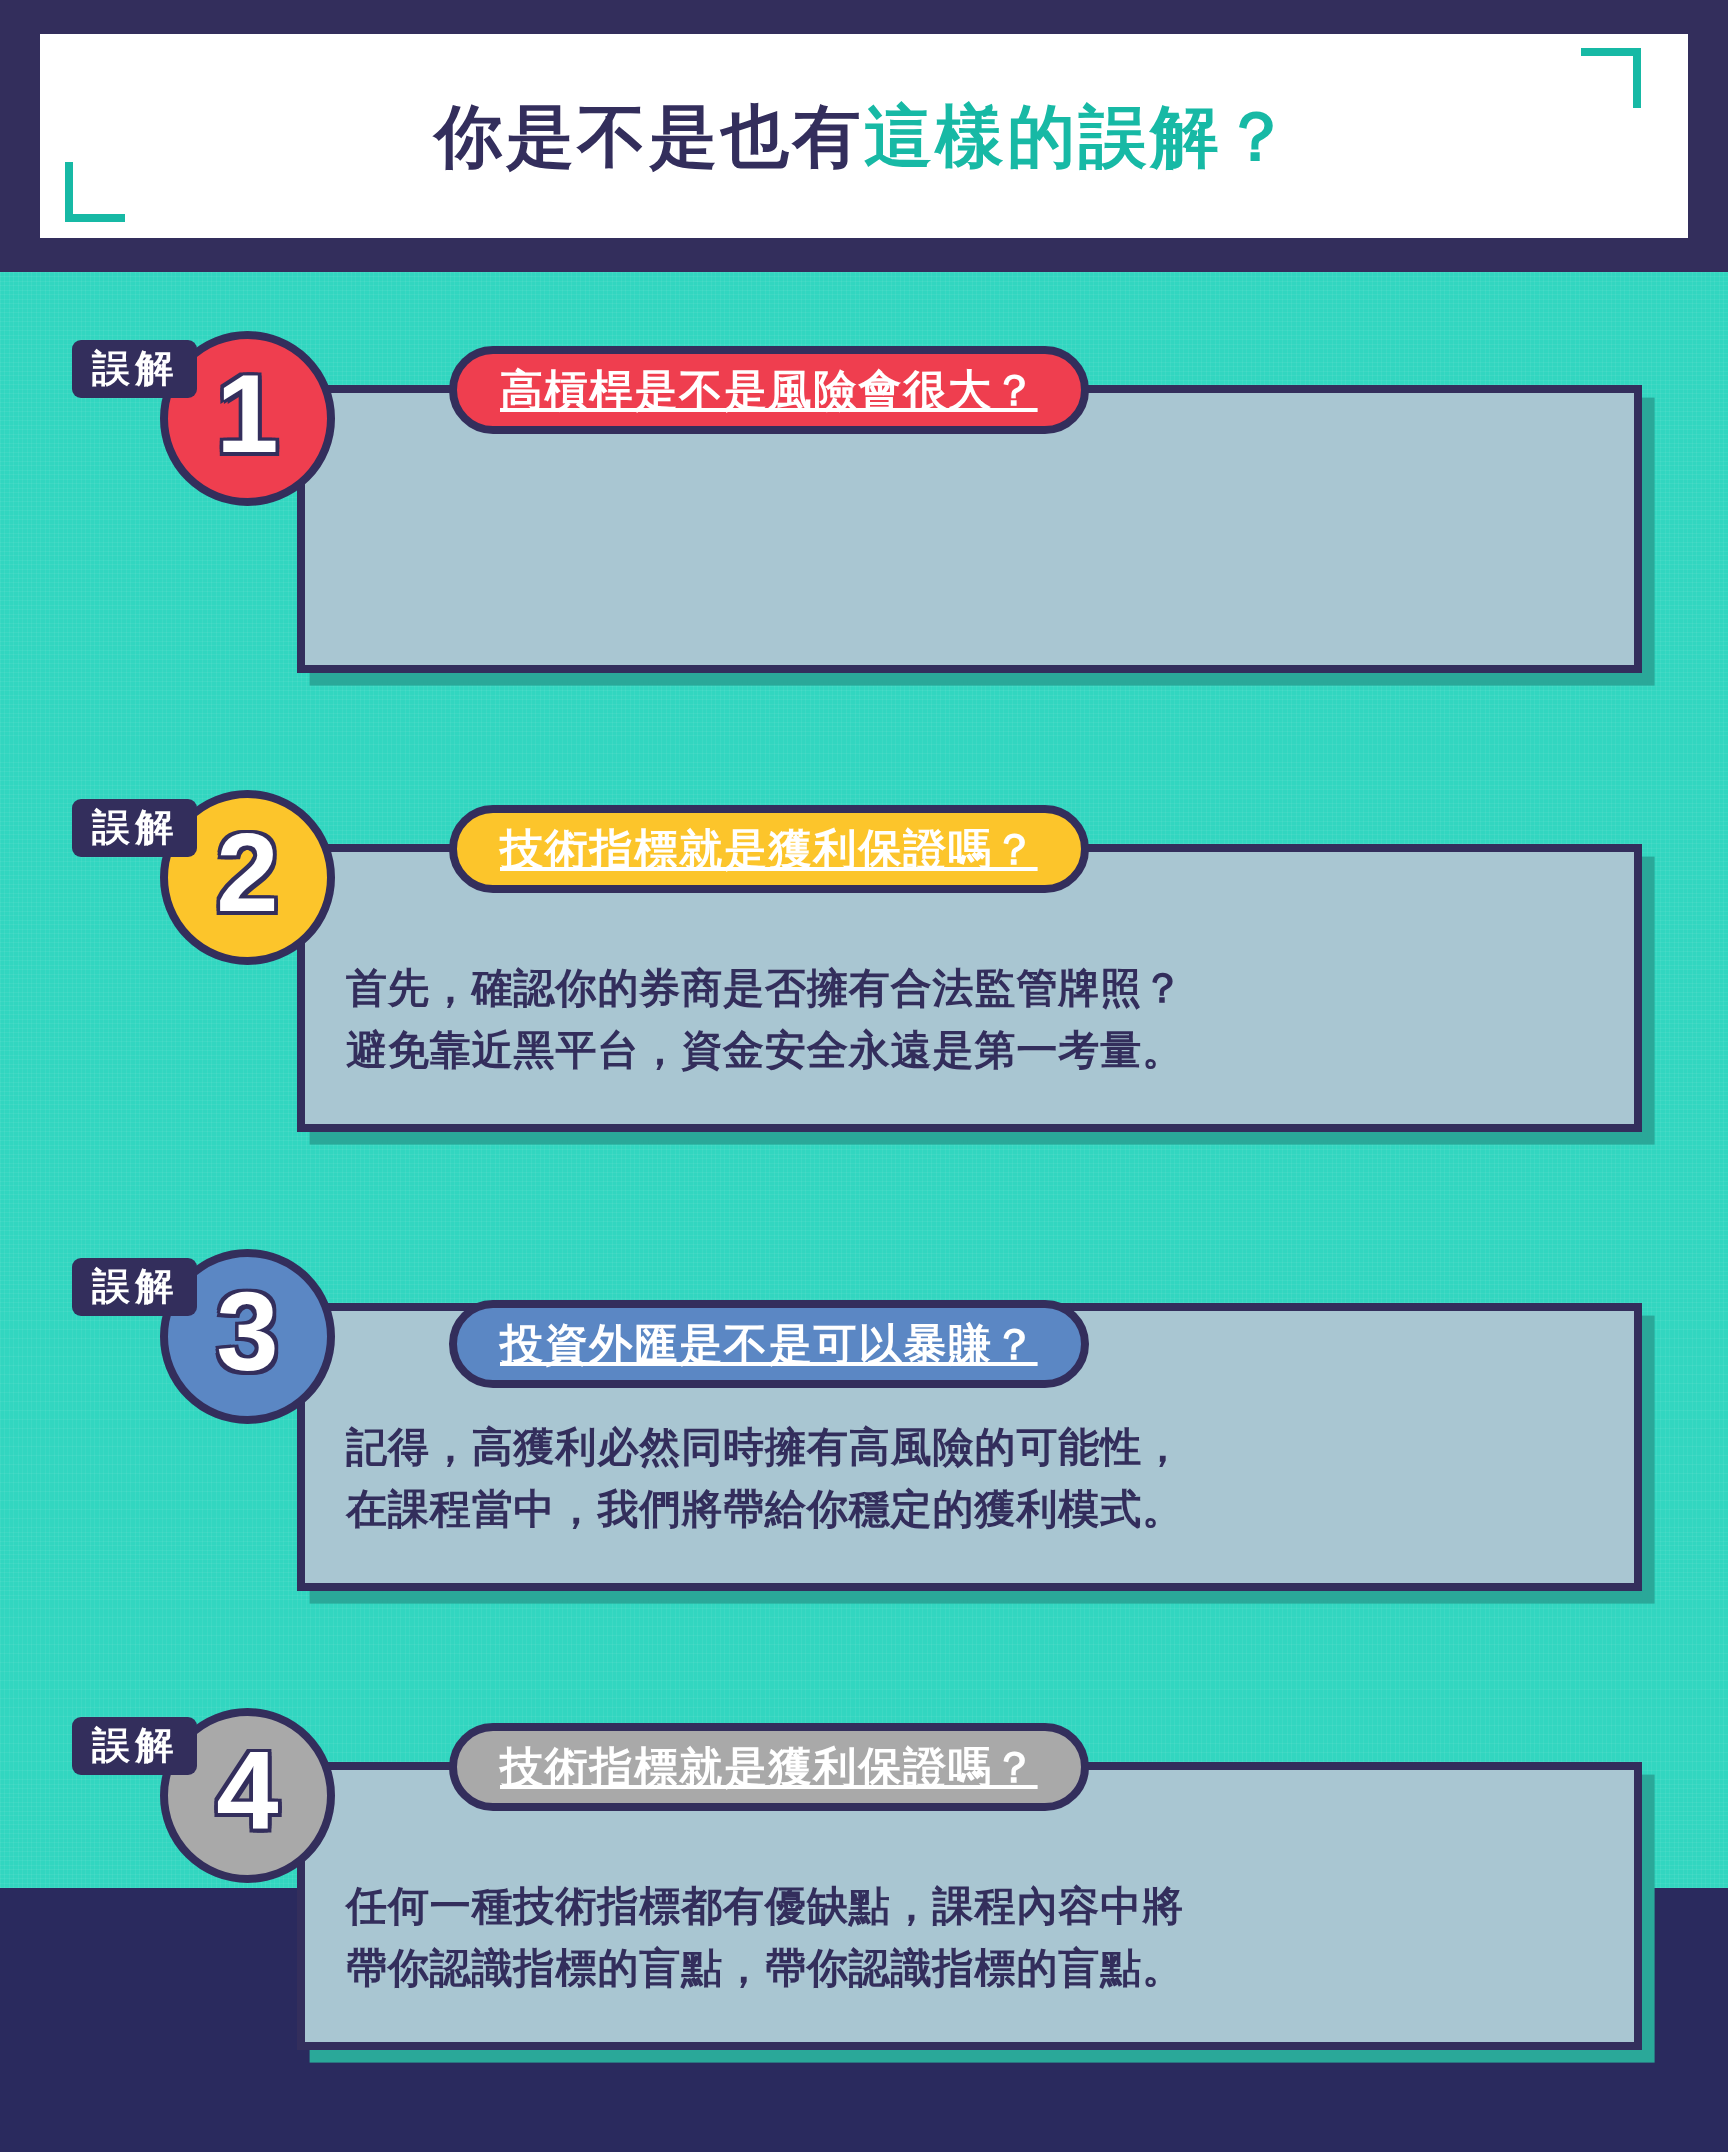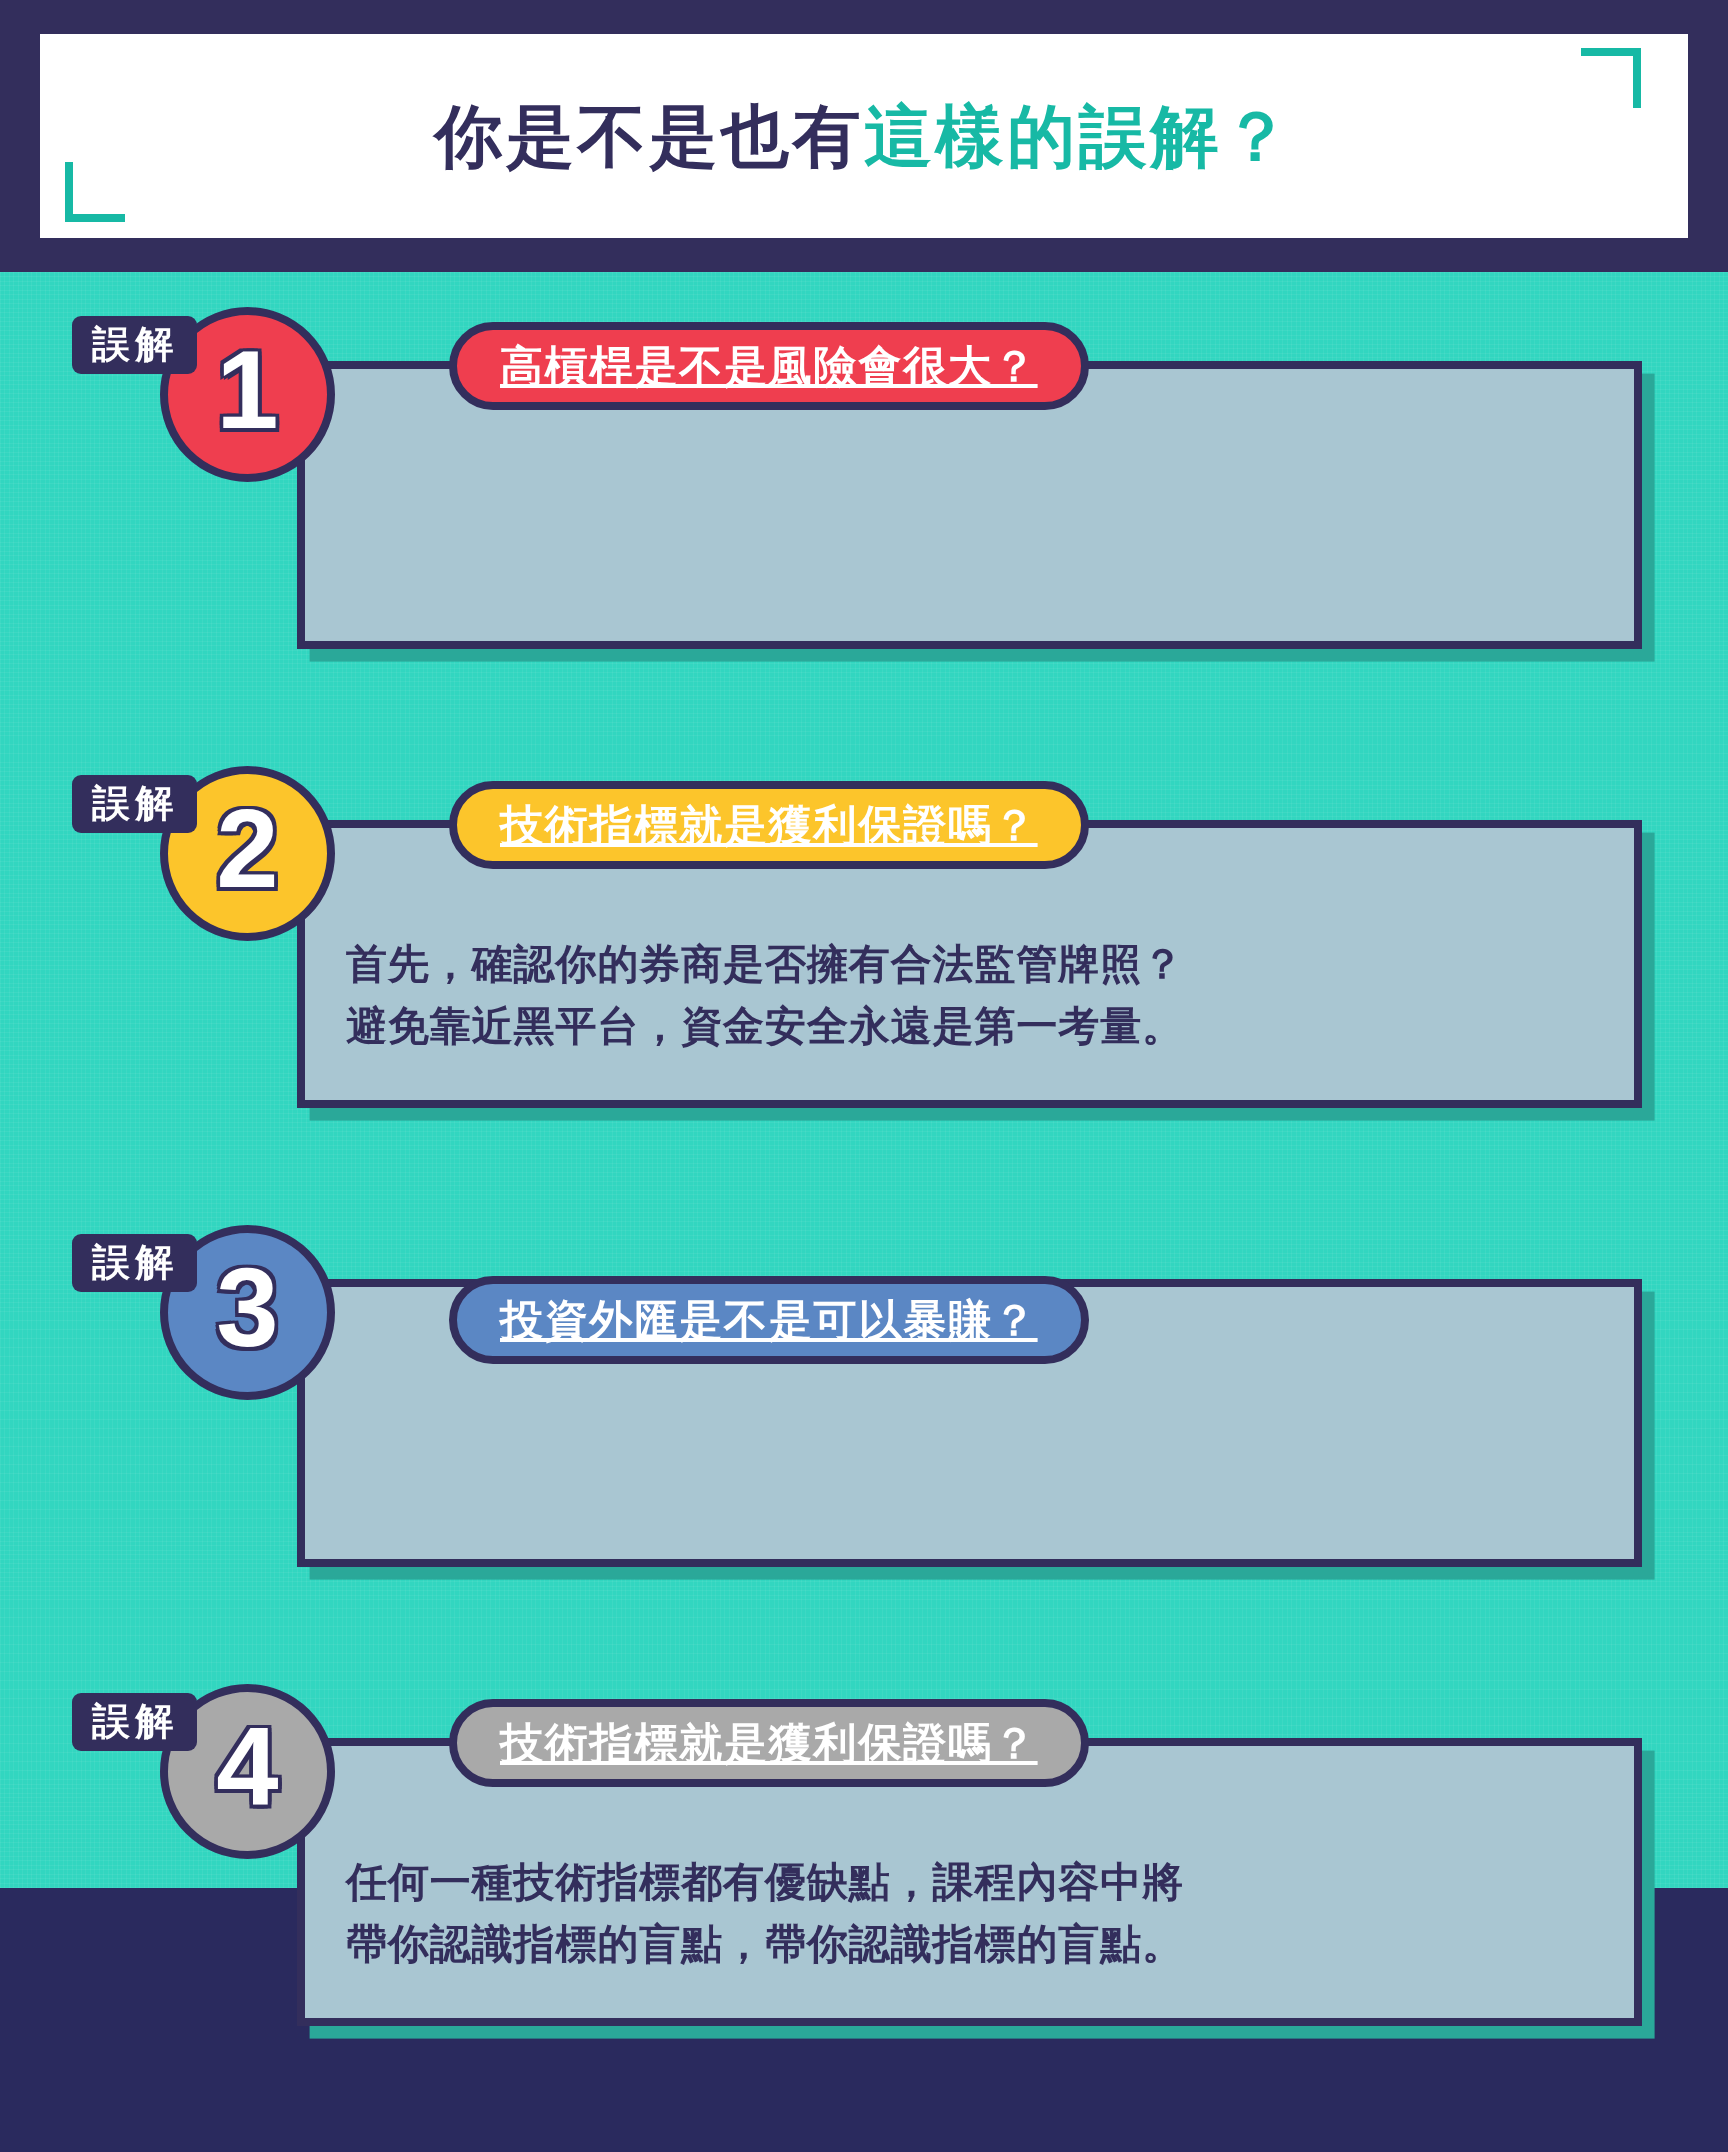--- a/index.html
+++ b/index.html
@@ -74,21 +74,21 @@
   
   .body-area {
     position: relative;
     width: 100%;
     height: 1616px;
     background: #32d6c0;
     background-image:
       repeating-linear-gradient(0deg, rgba(255,255,255,0.055) 0px, rgba(255,255,255,0.055) 0.9px, rgba(255,255,255,0) 0.9px, rgba(255,255,255,0) 4.5px),
       repeating-linear-gradient(90deg, rgba(255,255,255,0.055) 0px, rgba(255,255,255,0.055) 0.9px, rgba(255,255,255,0) 0.9px, rgba(255,255,255,0) 4.5px);
     box-sizing: border-box;
-    padding: 24px 0 0 0;
+    padding: 48px 0 0 0;
   }
 
   .item {
     position: relative;
     height: 387px;
     margin: 0 0 72px 0;
   }
 
   
   .badge-tag {
@@ -234,20 +234,22 @@
 
     <div class="item">
       <div class="badge-tag">誤解</div>
       <div class="num-circle" style="background:#5b87c4;">
         <span>3</span>
       </div>
       <div class="panel">
         <div class="pill" style="background:#5b87c4;margin-top:36px;">
           <span>投資外匯是不是可以暴賺？</span>
         </div>
+        <div class="panel-text">記得，高獲利必然同時擁有高風險的可能性，
+在課程當中，我們將帶給你穩定的獲利模式。</div>
       </div>
     </div>
 
     <div class="item">
       <div class="badge-tag">誤解</div>
       <div class="num-circle" style="background:#a9a9a9;">
         <span>4</span>
       </div>
       <div class="panel">
         <div class="pill" style="background:#a9a9a9;">

